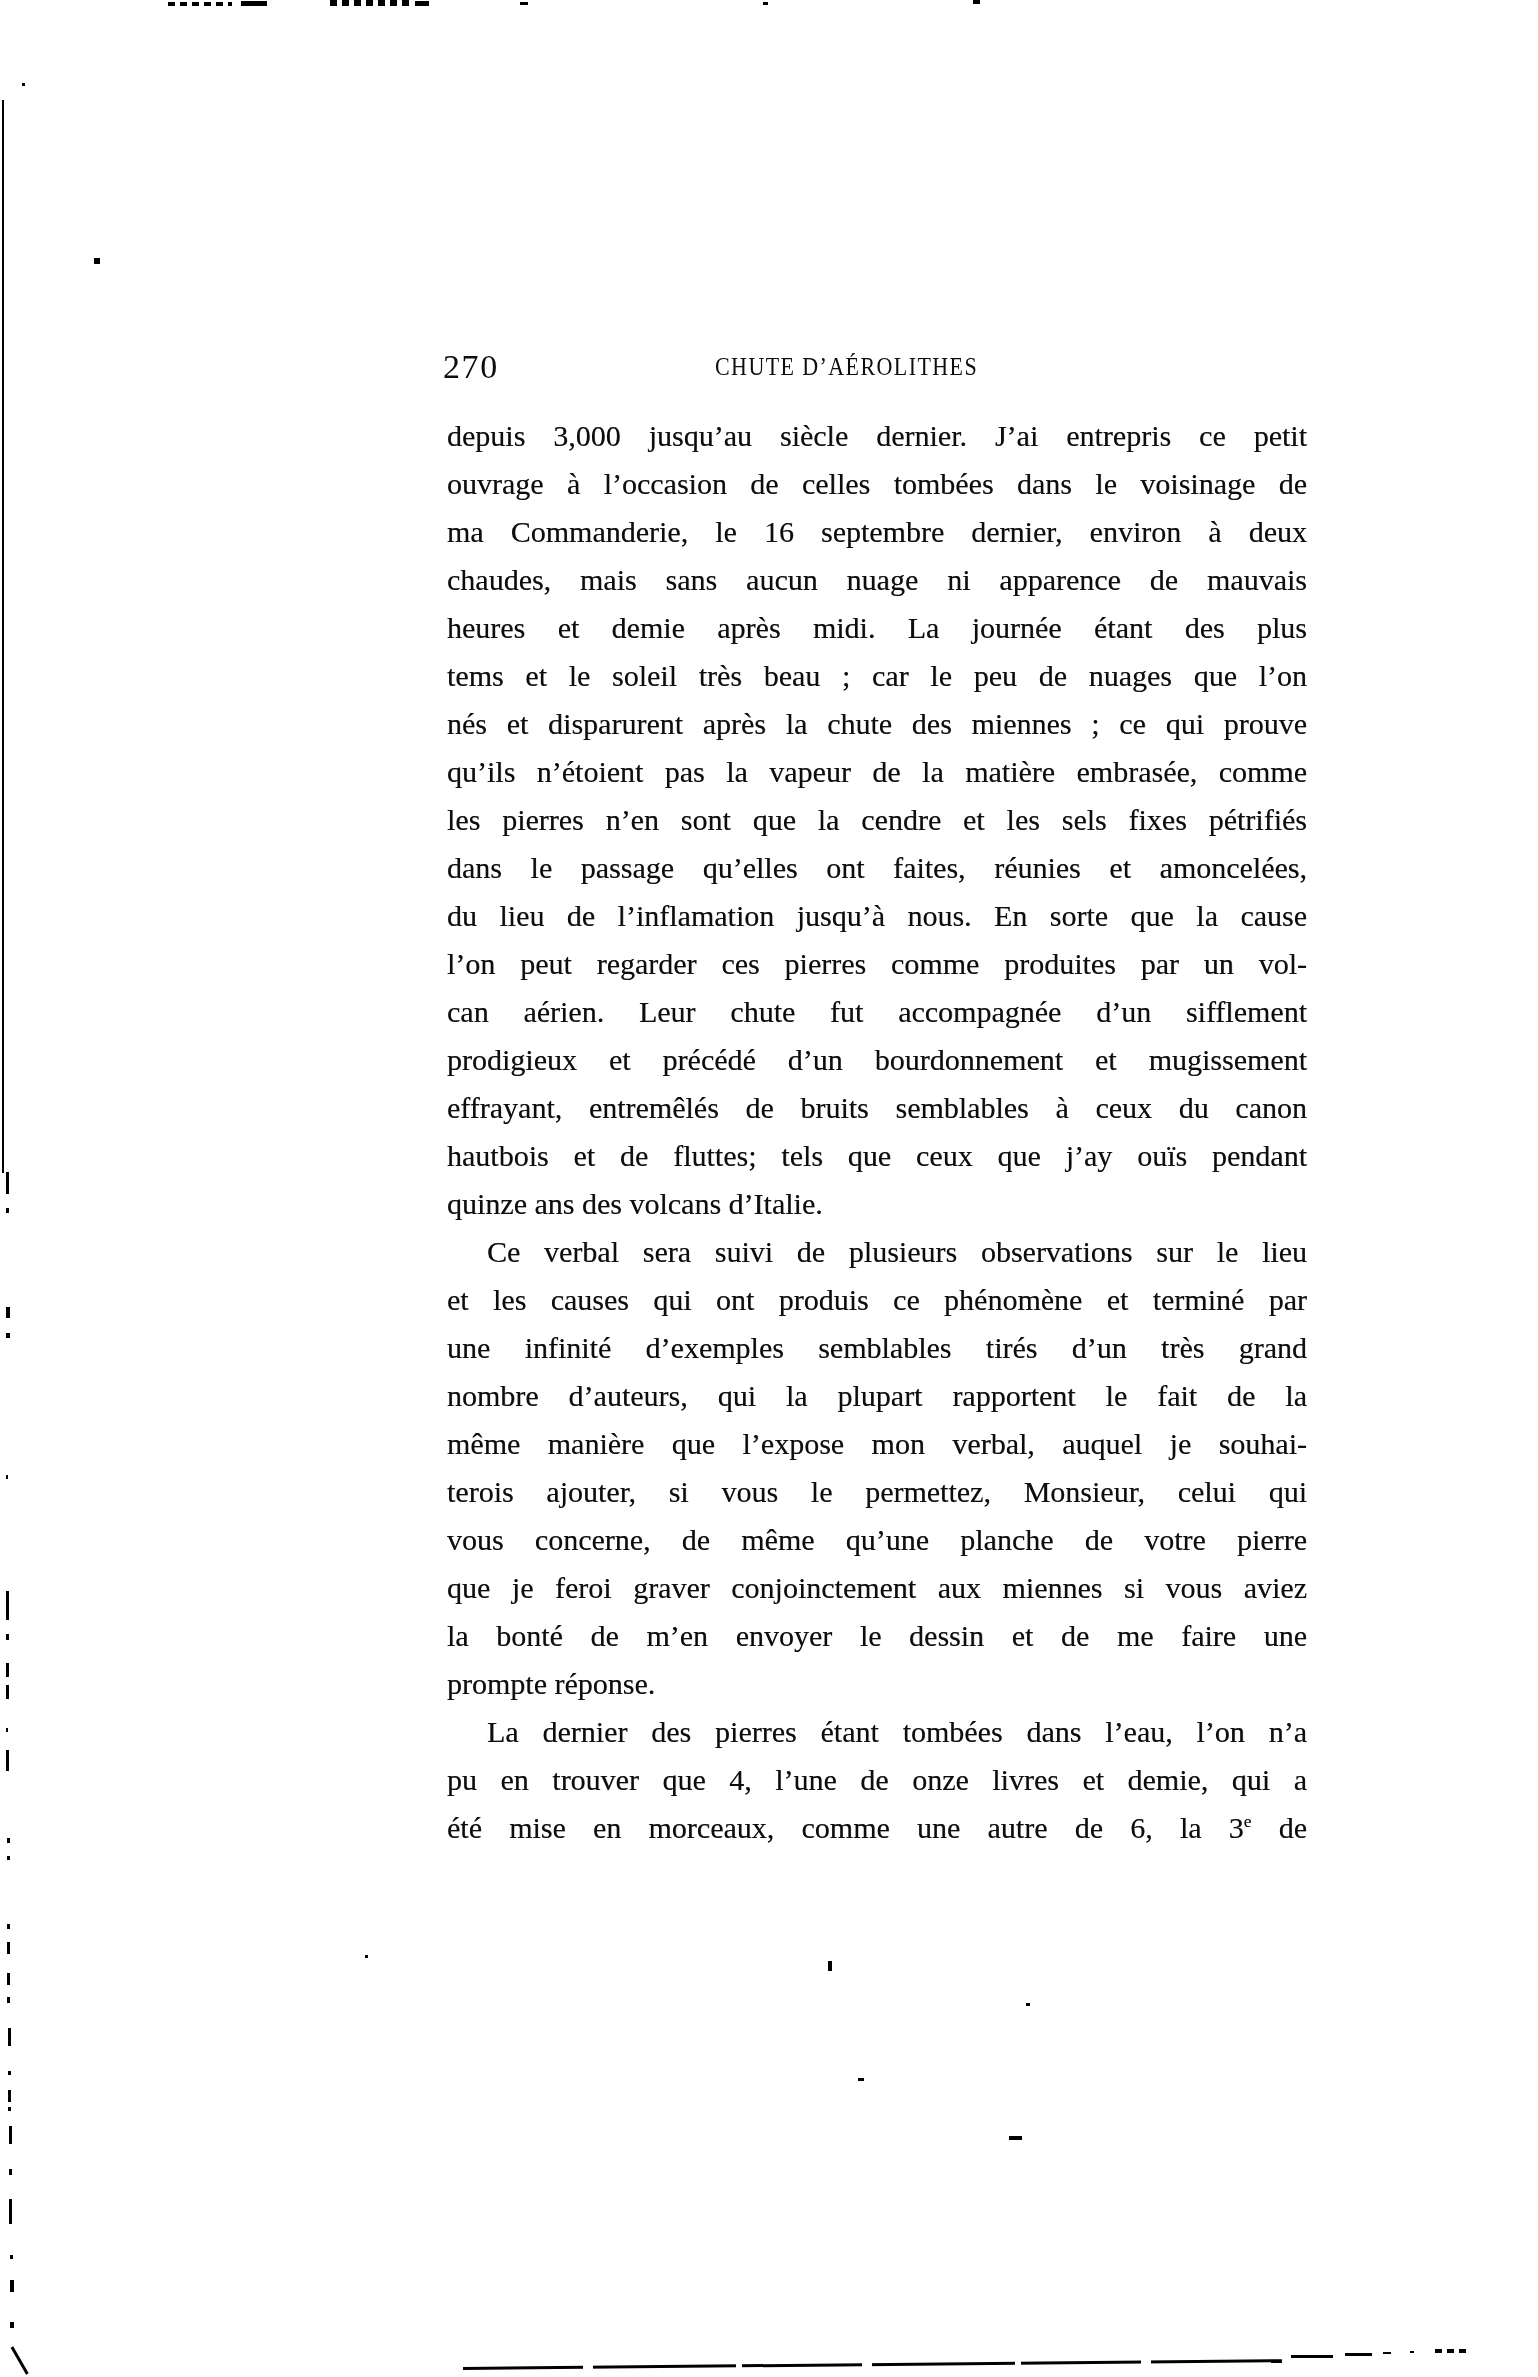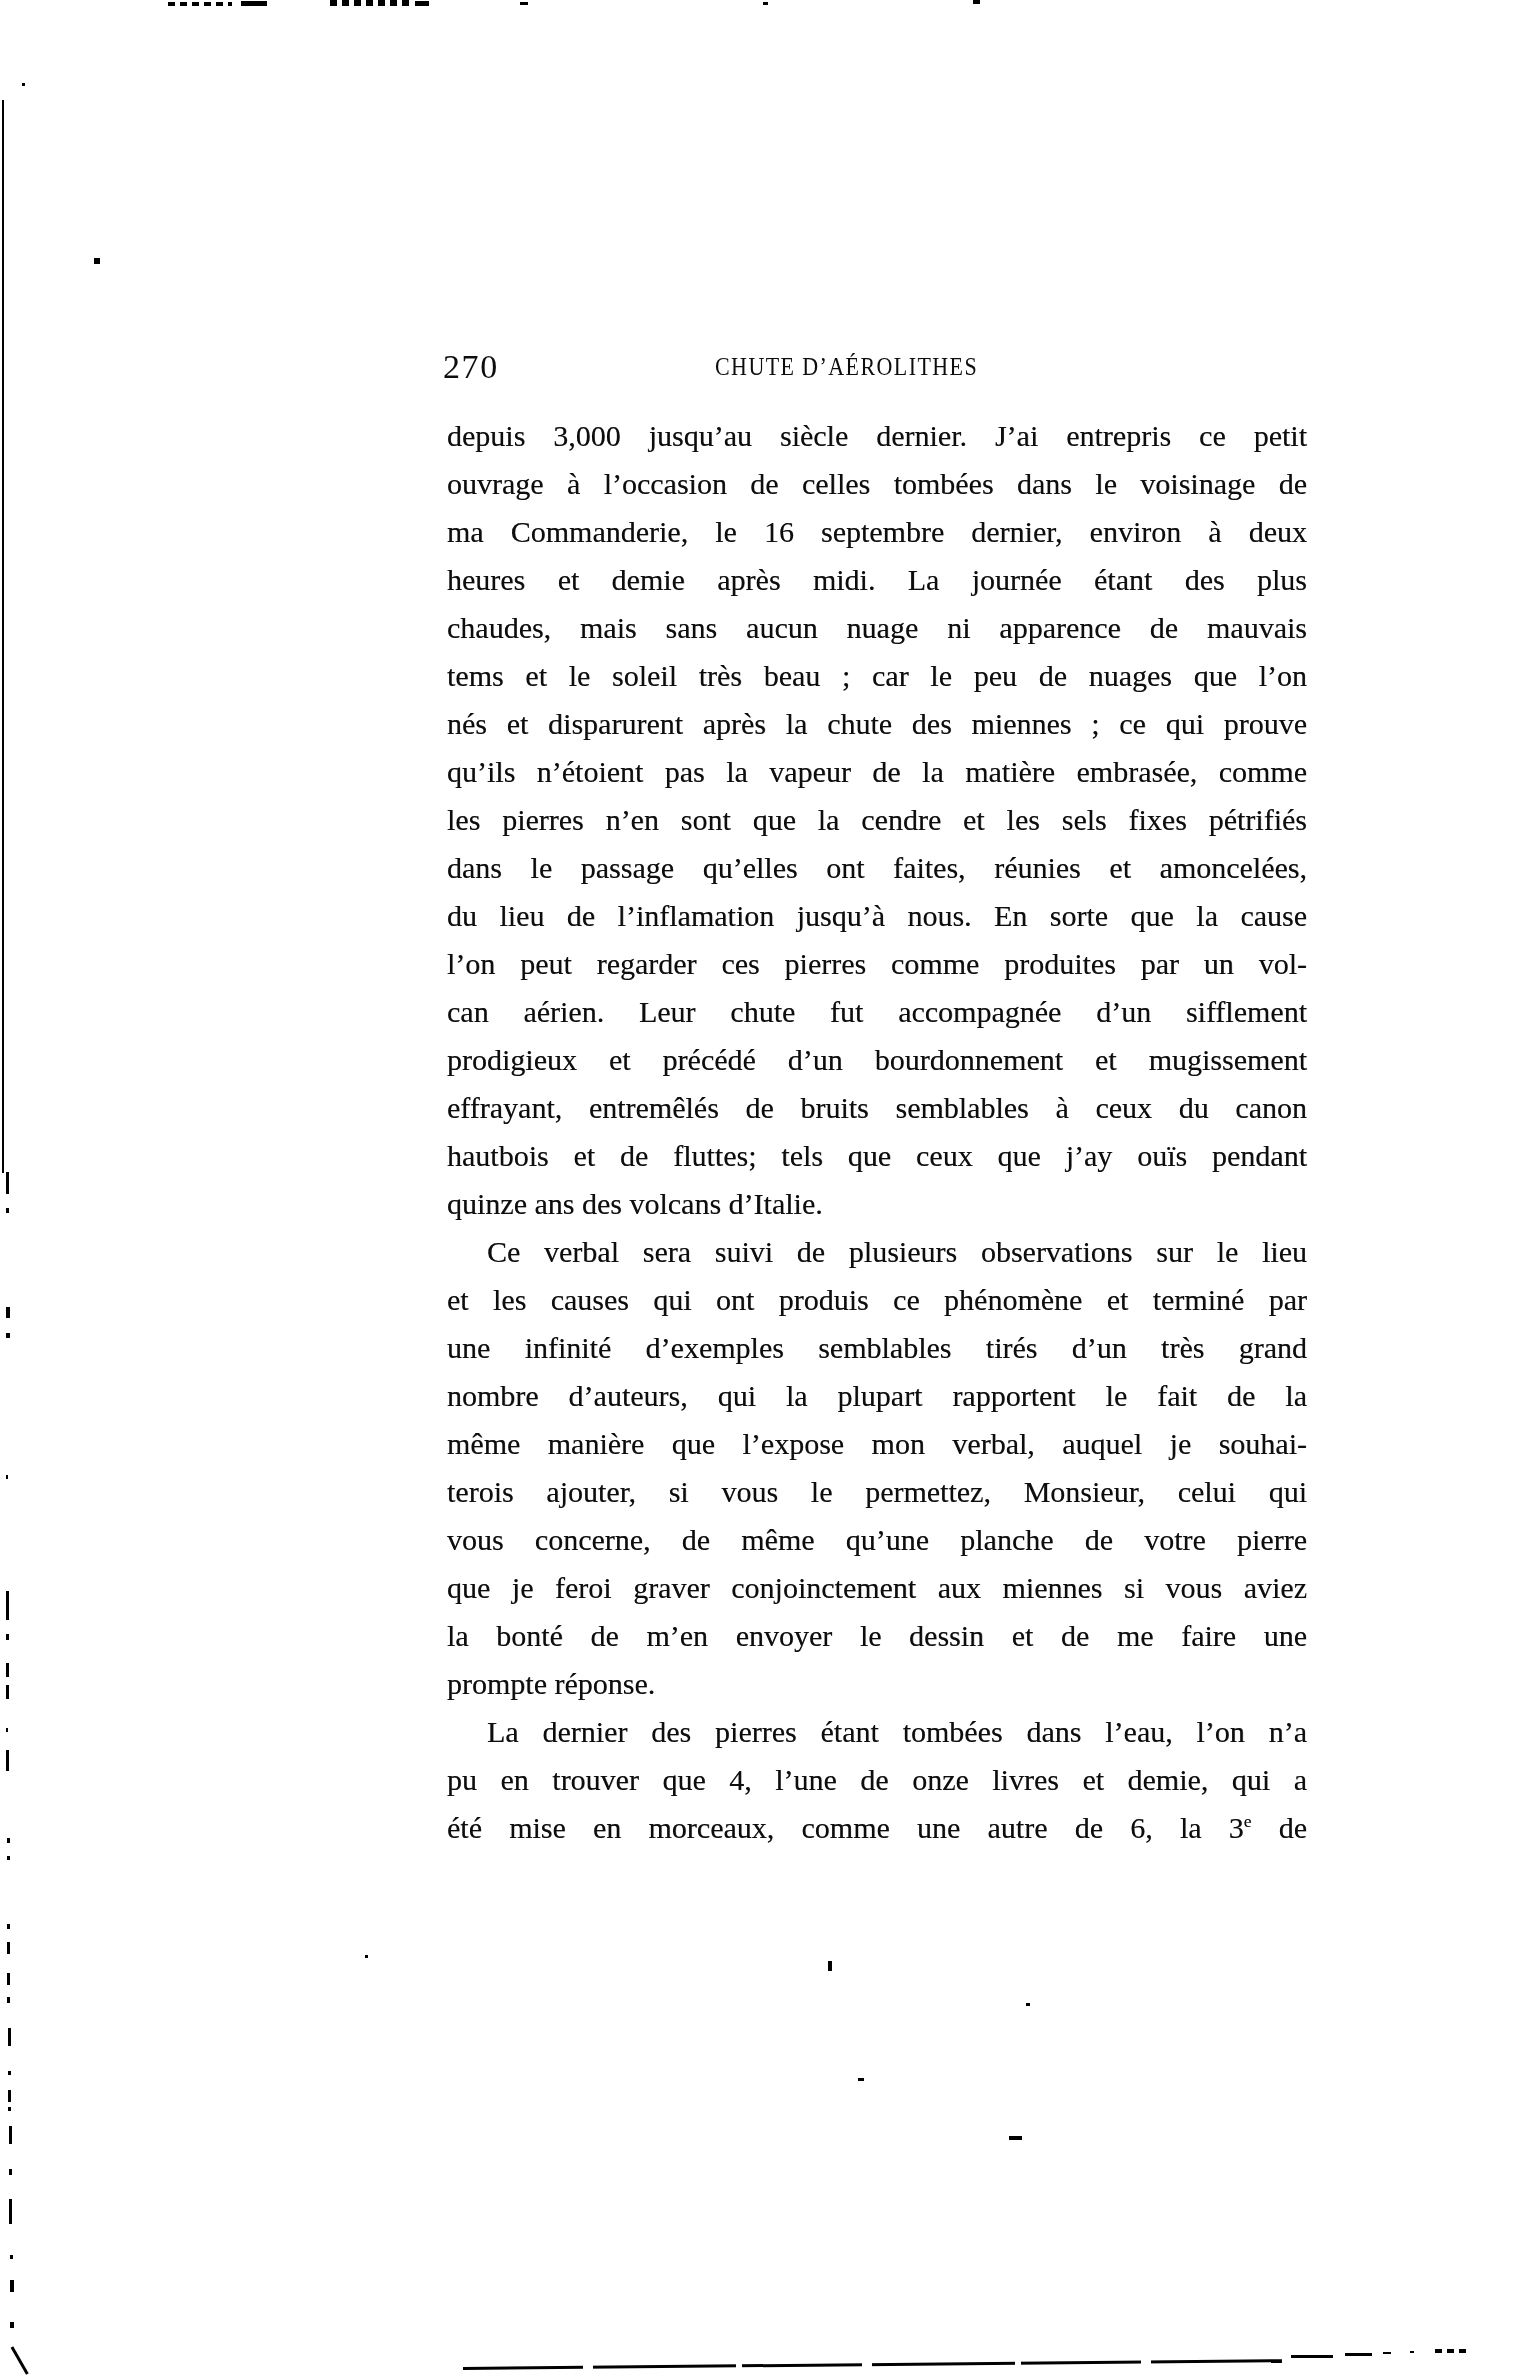--- a/index.html
+++ b/index.html
@@ -83,22 +83,22 @@
 <div class="page">
 
   <div class="page-number">270</div>
 
   <div class="running-title">CHUTE D’AÉROLITHES</div>
 
   <div class="text-block" id="text-block">
       <div class="line">depuis 3,000 jusqu’au siècle dernier. J’ai entrepris ce petit</div>
       <div class="line">ouvrage à l’occasion de celles tombées dans le voisinage de</div>
       <div class="line">ma Commanderie, le 16 septembre dernier, environ à deux</div>
+      <div class="line">chaudes, mais sans aucun nuage ni apparence de mauvais</div>
       <div class="line">heures et demie après midi. La journée étant des plus</div>
-      <div class="line">chaudes, mais sans aucun nuage ni apparence de mauvais</div>
       <div class="line">tems et le soleil très beau ; car le peu de nuages que l’on</div>
       <div class="line">nés et disparurent après la chute des miennes ; ce qui prouve</div>
       <div class="line">qu’ils n’étoient pas la vapeur de la matière embrasée, comme</div>
       <div class="line">les pierres n’en sont que la cendre et les sels fixes pétrifiés</div>
       <div class="line">dans le passage qu’elles ont faites, réunies et amoncelées,</div>
       <div class="line">du lieu de l’inflamation jusqu’à nous. En sorte que la cause</div>
       <div class="line">l’on peut regarder ces pierres comme produites par un vol-</div>
       <div class="line">can aérien. Leur chute fut accompagnée d’un sifflement</div>
       <div class="line">prodigieux et précédé d’un bourdonnement et mugissement</div>
       <div class="line">effrayant, entremêlés de bruits semblables à ceux du canon</div>

